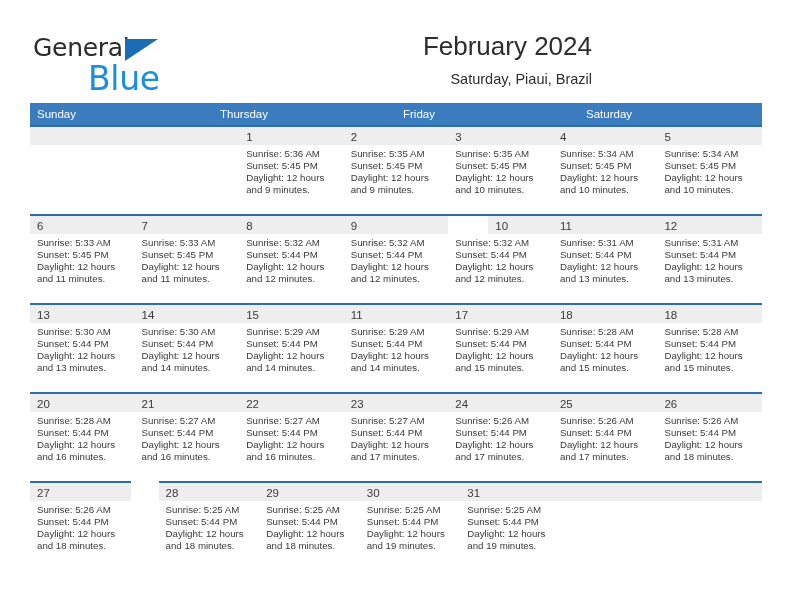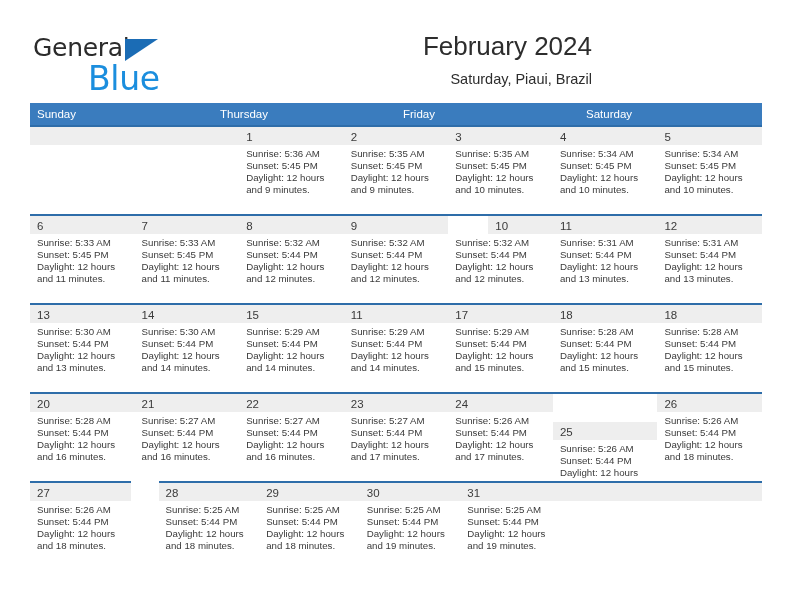--- a/index.html
+++ b/index.html
@@ -396,21 +396,21 @@
           <div class="day-cell" style="border-top-color: rgb(46, 109, 169);">
             <div class="day-number-band" style="background: rgb(238, 238, 238);"><span class="day-number">24</span></div>
             <div class="day-info">
               <div class="line">Sunrise: 5:26 AM</div>
               <div class="line">Sunset: 5:44 PM</div>
               <div class="line">Daylight: 12 hours</div>
               <div class="line">and 17 minutes.</div>
             </div>
           </div>
           <div class="day-cell" style="border-top-color: rgb(46, 109, 169);">
-            <div class="day-number-band" style="background: rgb(238, 238, 238); margin-top: 28px;"><span class="day-number">25</span></div>
+            <div class="day-number-band" style="background: rgb(238, 238, 238);"><span class="day-number">25</span></div>
             <div class="day-info">
               <div class="line">Sunrise: 5:26 AM</div>
               <div class="line">Sunset: 5:44 PM</div>
               <div class="line">Daylight: 12 hours</div>
               <div class="line">and 17 minutes.</div>
             </div>
           </div>
           <div class="day-cell" style="border-top-color: rgb(46, 109, 169);">
             <div class="day-number-band" style="background: rgb(238, 238, 238);"><span class="day-number">26</span></div>
             <div class="day-info">

